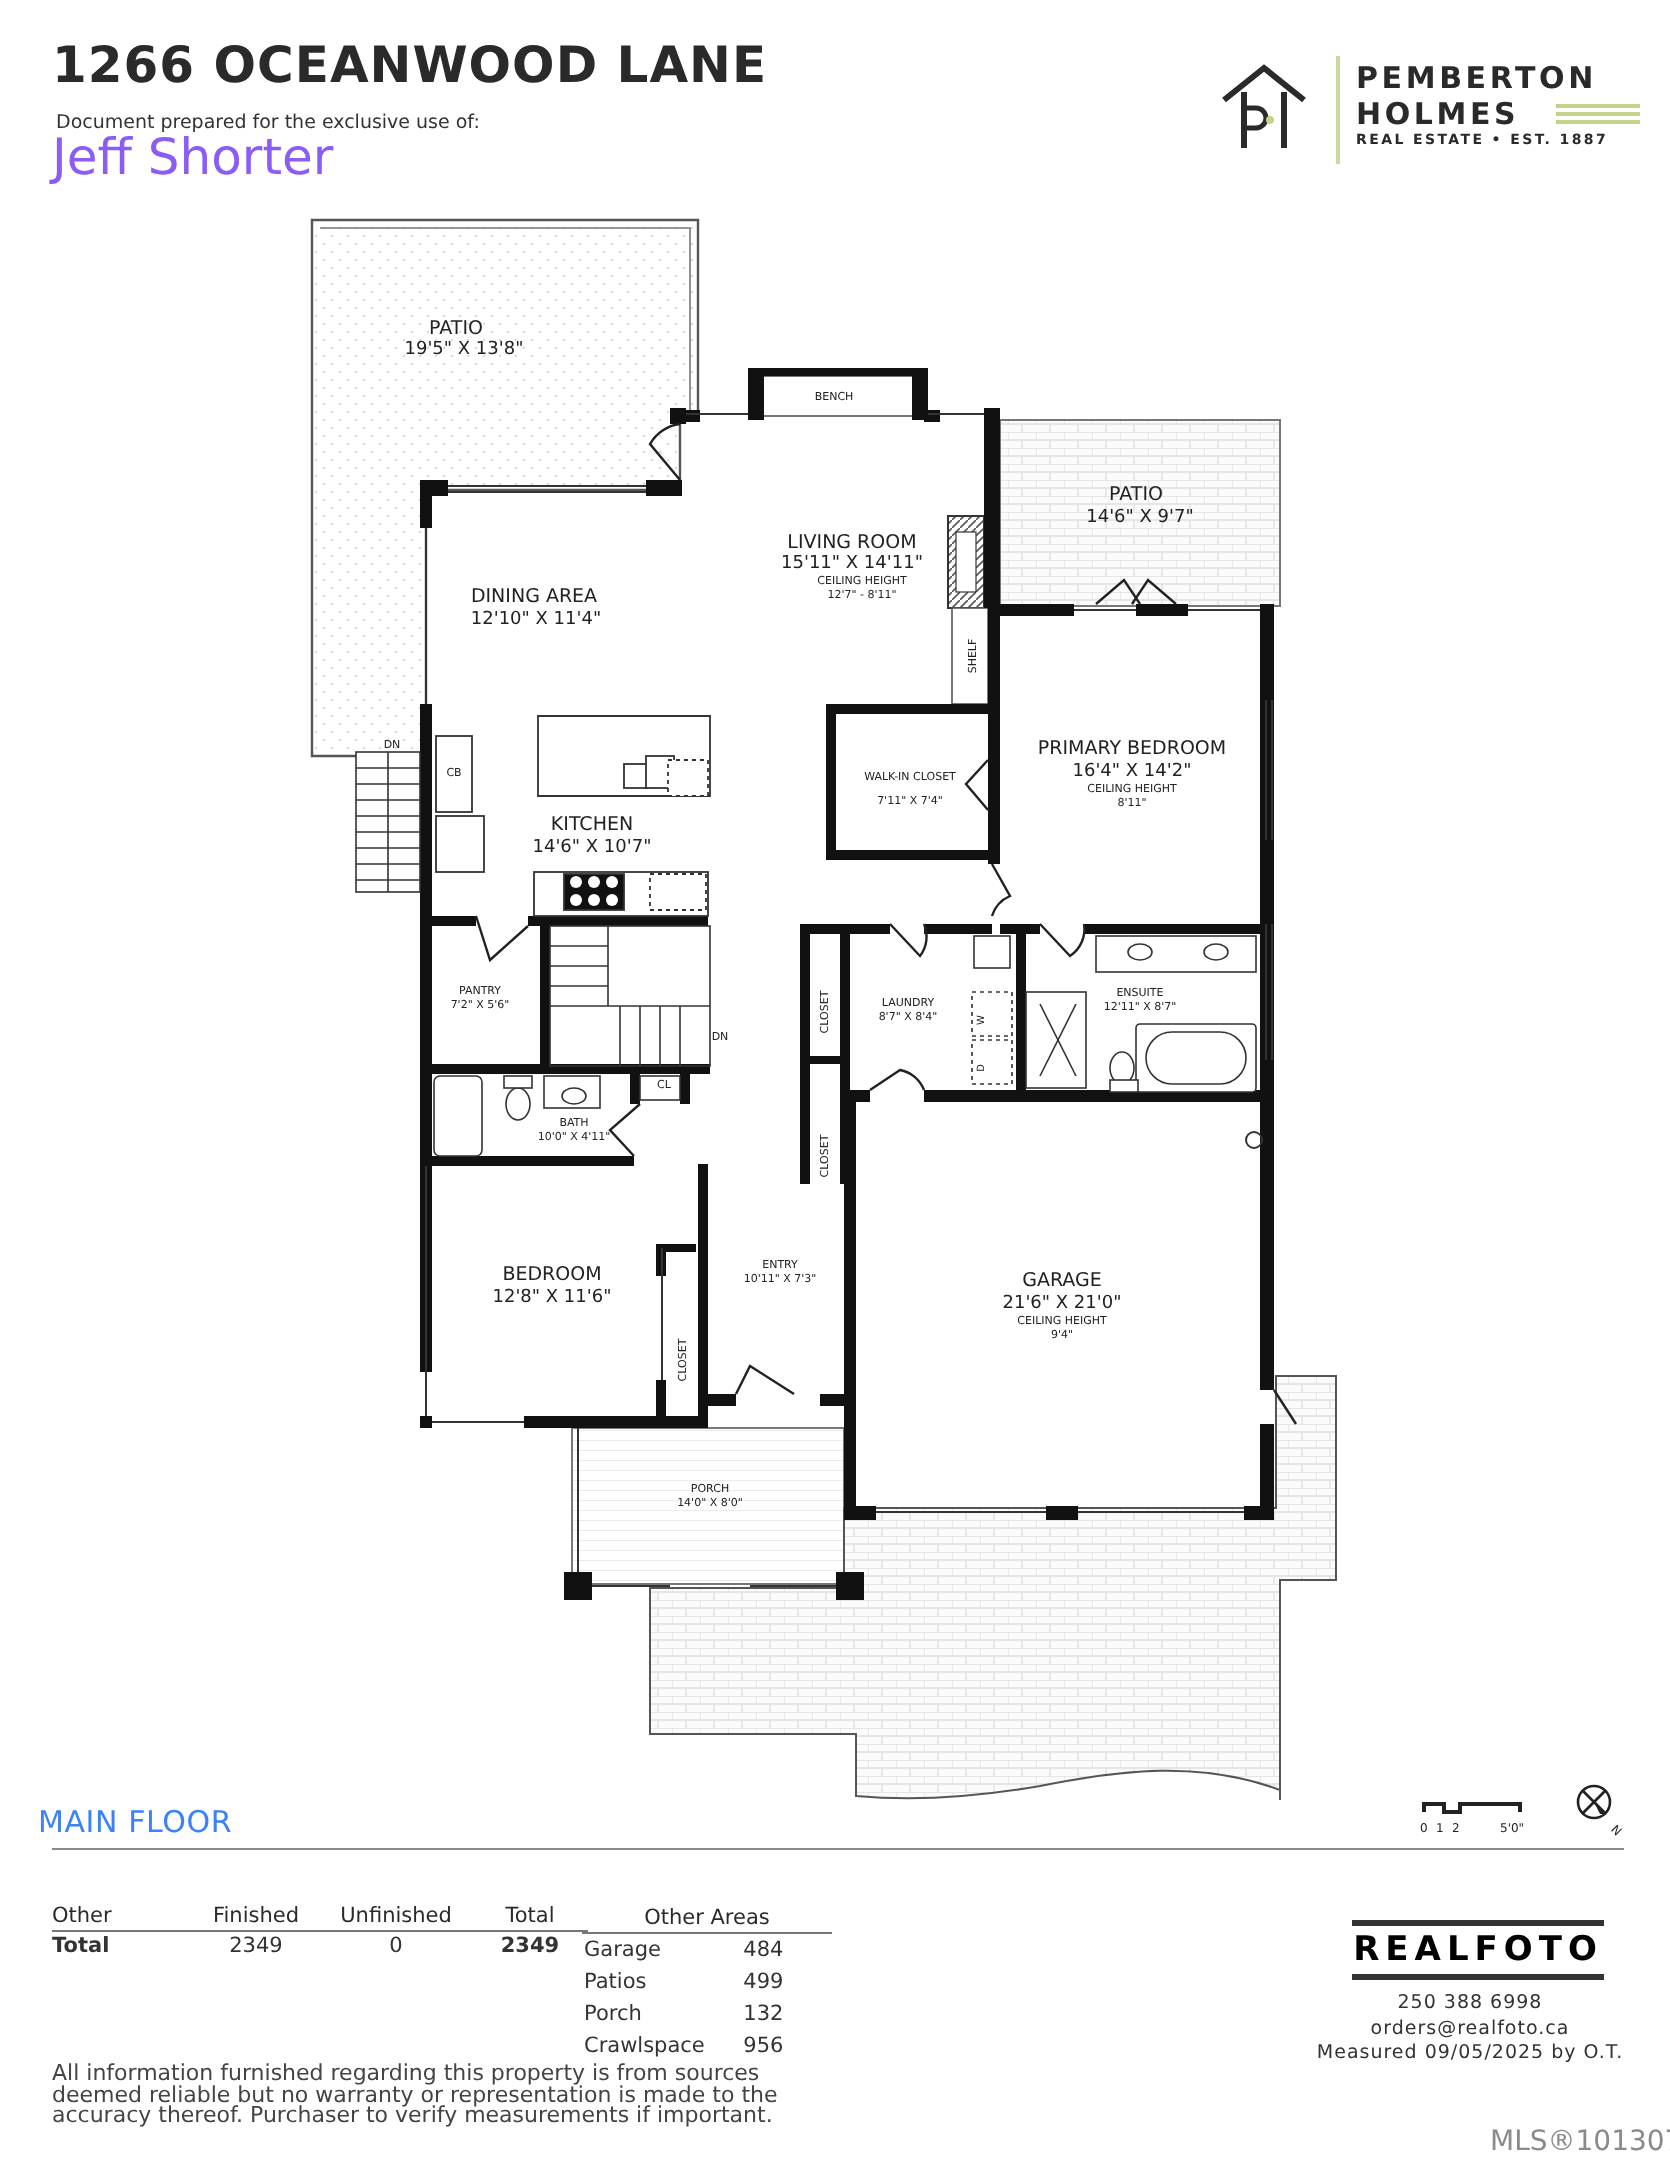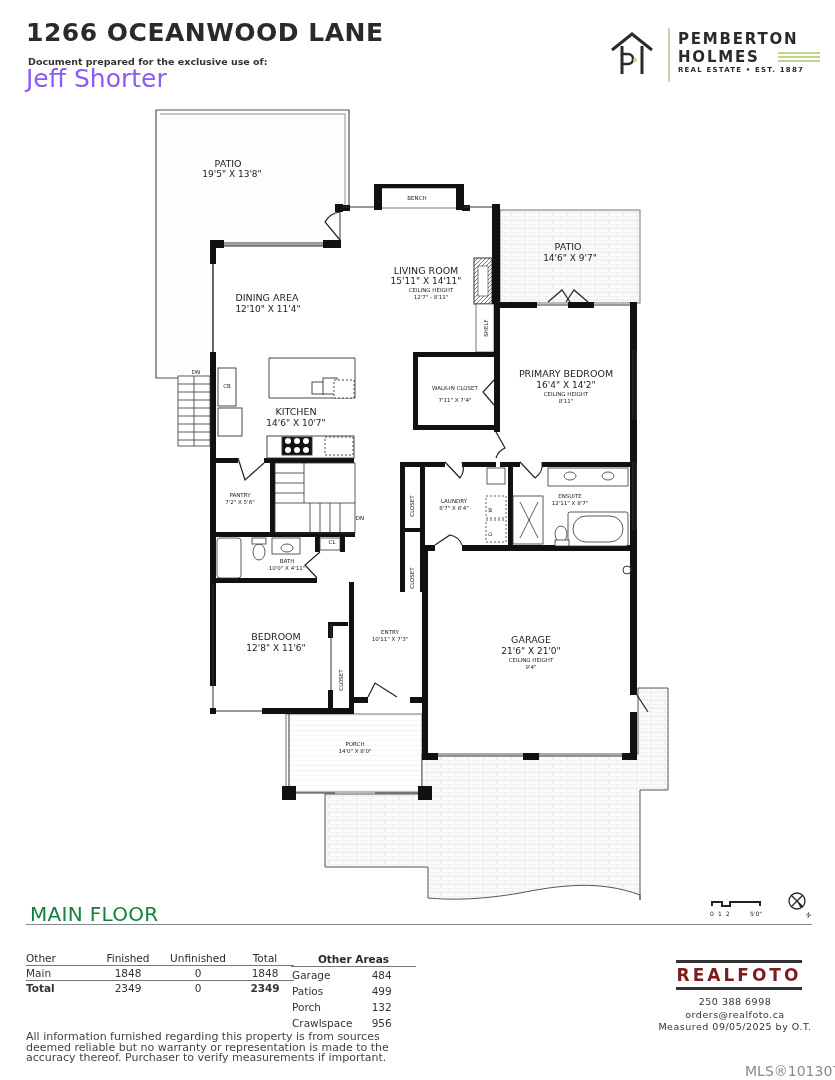--- a/index.html
+++ b/index.html
@@ -1,44 +1,44 @@
 <!DOCTYPE html>
 <html><head>
 <meta charset="utf-8">
 <style>
   html, body { margin:0; padding:0; background:#ffffff; }
   body { width:835px; height:1080px; position:relative; overflow:hidden; font-family:"DejaVu Sans", sans-serif; color:#2b2b2b; }
   .hdr-title { position:absolute; left:26px; top:18px; font-size:25px; font-weight:bold; letter-spacing:0.5px; color:#2a2a2a; font-family:"DejaVu Sans", sans-serif; }
-  .hdr-sub { position:absolute; left:28px; top:56px; font-size:9.5px; color:#333;font-weight:bold; }
+  .hdr-sub { position:absolute; left:28px; top:56px; font-size:9.5px; color:#333; }
   .hdr-client { position:absolute; left:26px; top:64px; font-size:25px; color:#8b5cf6; font-family:"DejaVu Sans", sans-serif; }
   .logo { position:absolute; left:608px; top:22px; width:230px; height:60px; }
   .logo-mark { position:absolute; left:2px; top:8px; width:44px; height:46px; }
   .logo-div { position:absolute; left:60px; top:6px; width:2px; height:54px; background:#c9d7a0; }
   .logo-l1 { position:absolute; left:70px; top:8px; font-size:15px; font-weight:bold; letter-spacing:1.8px; color:#2a2a2a; }
   .logo-l2 { position:absolute; left:70px; top:26px; font-size:15px; font-weight:bold; letter-spacing:1.8px; color:#2a2a2a; }
   .logo-lines { position:absolute; left:170px; top:30px; width:42px; }
   .logo-lines div { height:2px; background:#c4d48a; margin-bottom:2px; }
   .logo-l3 { position:absolute; left:70px; top:44px; font-size:7px; font-weight:bold; letter-spacing:1.2px; color:#2a2a2a; white-space:nowrap; }
   .plan { position:absolute; left:0; top:0; width:835px; height:900px; }
-  .floor-label { position:absolute; left:30px; top:902px; font-size:20px; color:#15803d; letter-spacing:0.3px; }
+  .floor-label { position:absolute; left:19px; top:902px; font-size:15px; color:#3b82f6; letter-spacing:0.3px; }
   .floor-rule { position:absolute; left:26px; top:924px; width:786px; height:1px; background:#888; }
   table.areas { position:absolute; left:26px; top:952px; border-collapse:collapse; font-size:10.5px; color:#333; }
   table.areas th { font-weight:normal; text-align:center; padding:0 8px 1px 8px; border-bottom:1px solid #777; color:#2a2a2a; }
   table.areas th.l, table.areas td.l { text-align:left; padding-left:0; }
   table.areas td { text-align:center; padding:0 8px; line-height:14px; }
   table.areas tr.total td { border-top:1px solid #777; font-weight:bold; }
   table.areas tr.total td.nb { font-weight:normal; }
   table.other { position:absolute; left:291px; top:952px; border-collapse:collapse; font-size:10.5px; color:#333; width:125px; }
-  table.other th { font-weight:bold; border-bottom:1px solid #777; text-align:center; color:#2a2a2a; padding-bottom:1px; }
+  table.other th { font-weight:normal; border-bottom:1px solid #777; text-align:center; color:#2a2a2a; padding-bottom:1px; }
   table.other td { line-height:14px; }
   table.other td.v { text-align:center; padding-right:20px; }
   .disclaimer { position:absolute; left:26px; top:1032px; width:390px; font-size:11px; line-height:10.5px; color:#444; }
   .rf { position:absolute; left:676px; top:960px; width:126px; }
   .rf-bar { height:3px; background:#333; }
-  .rf-name { font-size:17px; font-weight:bold; letter-spacing:3px; text-align:center; color:#7f1d1d; margin:2px 0; }
+  .rf-name { font-size:17px; font-weight:bold; letter-spacing:3px; text-align:center; color:#000000; margin:2px 0; }
   .rf-info { position:absolute; left:640px; top:996px; width:190px; text-align:center; font-size:9.5px; color:#333; line-height:12.5px; letter-spacing:0.5px; }
   .mls { position:absolute; left:745px; top:1063px; font-size:14px; color:#8a8a8a; }
   .scale { position:absolute; left:710px; top:896px; }
   .north { position:absolute; left:786px; top:890px; }
 </style>
 </head>
 <body>
 
 <div class="hdr-title">1266 OCEANWOOD LANE</div>
 <div class="hdr-sub">Document prepared for the exclusive use of:</div>
@@ -348,26 +348,20 @@
 <table class="areas">
   <thead>
     <tr>
       <th class="l" style="width:62px">Other</th>
       <th style="width:48px">Finished</th>
       <th style="width:60px">Unfinished</th>
       <th style="width:42px">Total</th>
     </tr>
   </thead>
   <tbody>
-    <tr>
-      <td class="l">Main</td>
-      <td>1848</td>
-      <td>0</td>
-      <td>1848</td>
-    </tr>
     <tr class="total">
       <td class="l">Total</td>
       <td class="nb">2349</td>
       <td class="nb">0</td>
       <td>2349</td>
     </tr>
   </tbody>
 </table>
 
 <table class="other">

